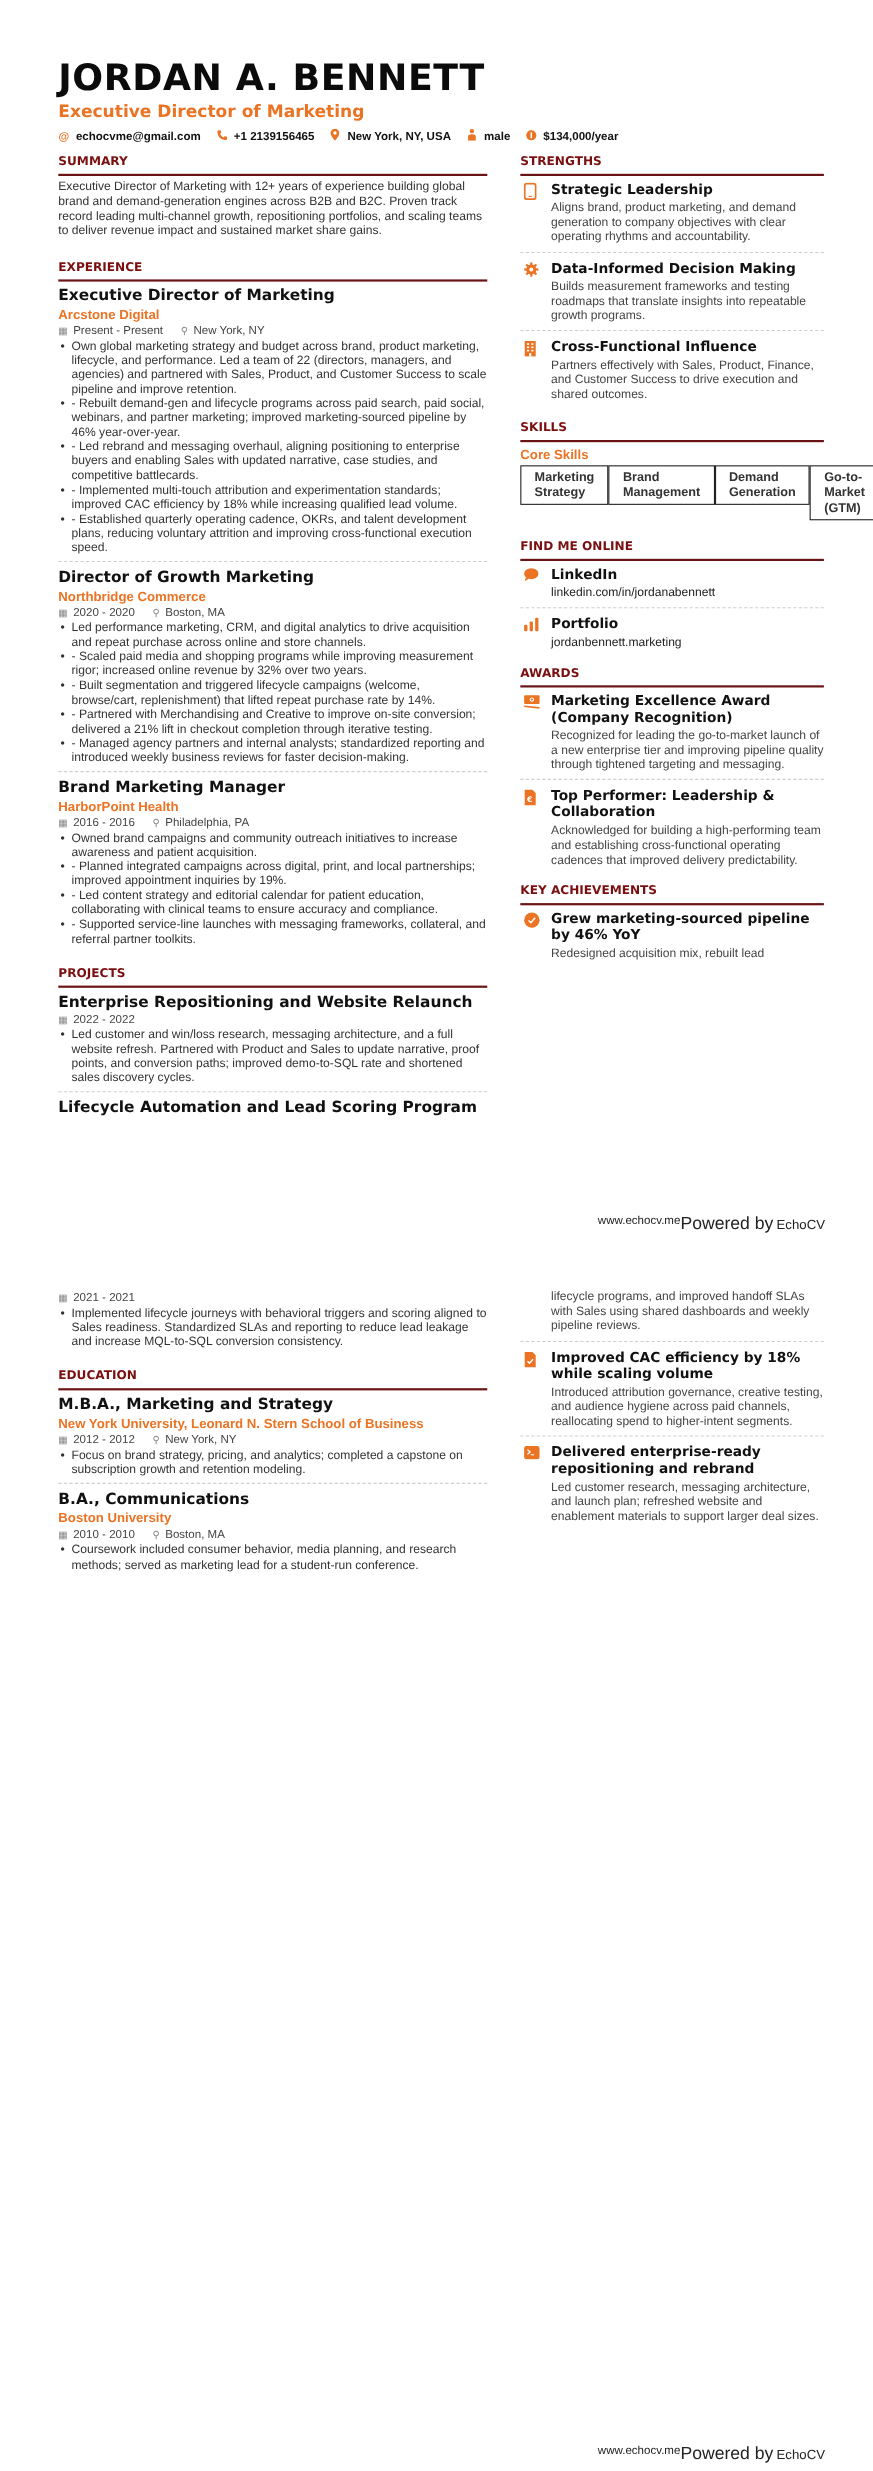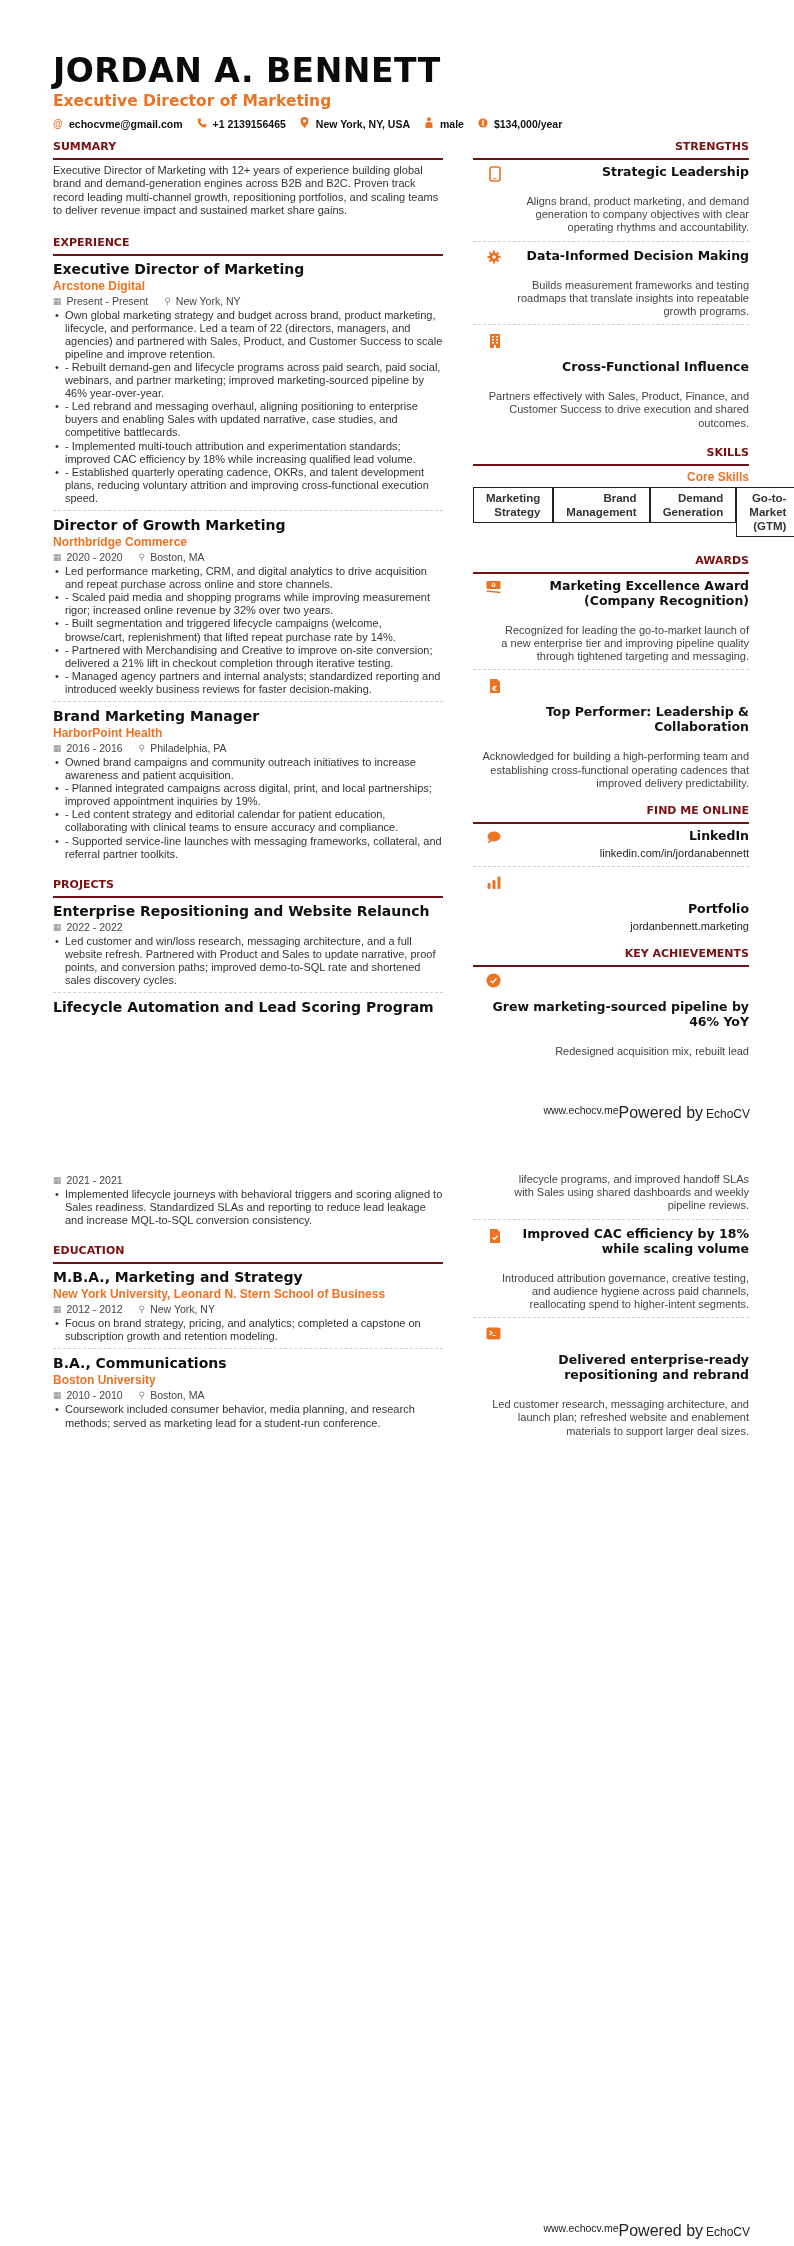--- a/index.html
+++ b/index.html
@@ -8,39 +8,39 @@
   .page { position: absolute; left: 0; width: 636px; height: 1123px; }
   .page1 { top: 0; }
   .page2 { top: 1123px; }
   .header { position: absolute; left: 53px; top: 52px; width: 700px; }
   .name { font-family: "DejaVu Sans", sans-serif; font-weight: bold; font-size: 33px; letter-spacing: 0.5px; color: #0b0b0b; line-height: 38px; }
   .role { font-family: "DejaVu Sans", sans-serif; font-weight: bold; font-size: 15.5px; color: #ea7324; line-height: 20px; margin-top: 1px; }
   .contacts { display: flex; align-items: center; margin-top: 6px; font-size: 10.5px; font-weight: bold; color: #111; }
   .contact { display: flex; align-items: center; margin-right: 14px; }
   .cicon { color: #ea7324; font-size: 10px; margin-right: 6px; width: 10px; text-align: center; }
   .col-left { position: absolute; left: 53px; width: 390px; }
-  .col-right { position: absolute; left: 473px; width: 276px; text-align: right; }
+  .col-right { position: absolute; left: 473px; width: 276px; }
   .section-title { font-family: "DejaVu Sans", sans-serif; font-weight: bold; font-size: 11px; color: #7a0f10; line-height: 18px; padding-bottom: 2px; border-bottom: 2px solid #6b1416; margin-bottom: 4px; }
   .summary-text { font-size: 11px; line-height: 13.4px; color: #333; }
   .entry { padding-bottom: 5px; margin-bottom: 5px; border-bottom: 1px dashed #cfcfcf; }
   .entry.last { border-bottom: none; }
   .entry-title { font-family: "DejaVu Sans", sans-serif; font-weight: bold; font-size: 14px; color: #111; line-height: 18px; }
   .entry-org { font-weight: bold; font-size: 12px; color: #ea7324; line-height: 15px; margin-top: 1px; }
   .meta { display: flex; align-items: center; font-size: 10.5px; color: #444; line-height: 13px; margin-top: 1px; }
   .meta .mi { color: #888; font-size: 9px; margin-right: 5px; }
   .meta .loc { margin-left: 16px; display: flex; align-items: center; }
   ul.bullets { list-style: none; margin-top: 1px; }
   ul.bullets li { position: relative; padding-left: 12px; font-size: 11px; line-height: 13.1px; color: #333; }
   ul.bullets li::before { content: "•"; position: absolute; left: 2px; top: 0; color: #333; }
   .ritem { display: flex; padding-bottom: 6px; margin-bottom: 6px; border-bottom: 1px dashed #cfcfcf; }
-  .ritem.last { border-bottom: none; flex-direction: column; }
+  .ritem.last { border-bottom: none; }
   .ricon { width: 28px; flex: 0 0 28px; padding-top: 2px; padding-left: 3px; }
   .rbody { flex: 1; }
   .rtitle { font-family: "DejaVu Sans", sans-serif; font-weight: bold; font-size: 12.5px; color: #111; line-height: 15px; }
-  .rdesc { font-size: 11px; line-height: 13.2px; color: #444; margin-top: 16px; }
+  .rdesc { font-size: 11px; line-height: 13.2px; color: #444; margin-top: 4px; }
   .rlink { font-size: 11px; line-height: 14px; color: #222; margin-top: 3px; }
   .skills-sub { font-weight: bold; font-size: 12px; color: #ea7324; margin-bottom: 3px; }
   .skill-tag { display: inline-block; border: 1.3px solid #222; padding: 3px 12px; font-size: 11.5px; font-weight: bold; color: #333; margin-bottom: 9px; line-height: 14px; }
   .skill-wrap { display: flex; flex-direction: row; align-items: flex-start; }
   .footer { position: absolute; left: 50px; width: 700px; display: flex; justify-content: flex-end; font-size: 10.5px; color: #222; }
   .footer .brand { font-size: 12px; color: #222; }
   .footer .pw { font-size: 16px; }
 </style>
 </head>
 <body>
@@ -246,20 +246,49 @@
         <span class="skill-tag">Marketing Strategy</span>
         <span class="skill-tag">Brand Management</span>
         <span class="skill-tag">Demand Generation</span>
         <span class="skill-tag">Go-to-Market (GTM)</span>
         <span class="skill-tag">Marketing Analytics</span>
         <span class="skill-tag">Leadership &amp; Team Building</span>
       </div>
     </section>
 
     <section style="margin-top:6px;">
+      <div class="section-title">FIND ME ONLINE</div>
+      <div class="ritem">
+        <div class="ricon">
+          <svg width="14" height="13" viewBox="0 0 14 13">
+              <ellipse cx="7" cy="5.5" rx="6.5" ry="5" fill="#ea7324"></ellipse>
+              <path d="M2 9 L1 12.5 L5 10 Z" fill="#ea7324"></path>
+            </svg>
+        </div>
+        <div class="rbody">
+          <div class="rtitle">LinkedIn</div>
+          <div class="rlink">linkedin.com/in/jordanabennett</div>
+        </div>
+      </div>
+      <div class="ritem last">
+        <div class="ricon">
+          <svg width="14" height="13" viewBox="0 0 14 13">
+              <rect x="0.5" y="7" width="3" height="6" rx="1" fill="#ea7324"></rect>
+              <rect x="5.5" y="4" width="3" height="9" rx="1" fill="#ea7324"></rect>
+              <rect x="10.5" y="0.5" width="3" height="12.5" rx="1" fill="#ea7324"></rect>
+            </svg>
+        </div>
+        <div class="rbody">
+          <div class="rtitle">Portfolio</div>
+          <div class="rlink">jordanbennett.marketing</div>
+        </div>
+      </div>
+    </section>
+
+    <section style="margin-top:6px;">
       <div class="section-title">AWARDS</div>
       <div class="ritem">
         <div class="ricon">
           <svg width="15" height="14" viewBox="0 0 15 14">
               <rect x="0.5" y="1" width="14" height="8" rx="1" fill="#ea7324"></rect>
               <circle cx="7.5" cy="5" r="2" fill="#fff"></circle>
               <circle cx="7.5" cy="5" r="1" fill="#ea7324"></circle>
               <path d="M0.5 11 L14.5 12.5" stroke="#ea7324" stroke-width="1.5"></path>
             </svg>
         </div>
@@ -271,49 +300,20 @@
       <div class="ritem last">
         <div class="ricon">
           <svg width="12" height="16" viewBox="0 0 12 16">
               <path d="M1 1 L8 1 L11 4 L11 15 L1 15 Z" fill="#ea7324"></path>
               <text x="3.2" y="12.5" font-size="7" fill="#fff" font-family="DejaVu Sans, sans-serif" font-weight="bold">€</text>
             </svg>
         </div>
         <div class="rbody">
           <div class="rtitle">Top Performer: Leadership &amp; Collaboration</div>
           <div class="rdesc">Acknowledged for building a high-performing team and establishing cross-functional operating cadences that improved delivery predictability.</div>
-        </div>
-      </div>
-    </section>
-
-    <section style="margin-top:6px;">
-      <div class="section-title">FIND ME ONLINE</div>
-      <div class="ritem">
-        <div class="ricon">
-          <svg width="14" height="13" viewBox="0 0 14 13">
-              <ellipse cx="7" cy="5.5" rx="6.5" ry="5" fill="#ea7324"></ellipse>
-              <path d="M2 9 L1 12.5 L5 10 Z" fill="#ea7324"></path>
-            </svg>
-        </div>
-        <div class="rbody">
-          <div class="rtitle">LinkedIn</div>
-          <div class="rlink">linkedin.com/in/jordanabennett</div>
-        </div>
-      </div>
-      <div class="ritem last">
-        <div class="ricon">
-          <svg width="14" height="13" viewBox="0 0 14 13">
-              <rect x="0.5" y="7" width="3" height="6" rx="1" fill="#ea7324"></rect>
-              <rect x="5.5" y="4" width="3" height="9" rx="1" fill="#ea7324"></rect>
-              <rect x="10.5" y="0.5" width="3" height="12.5" rx="1" fill="#ea7324"></rect>
-            </svg>
-        </div>
-        <div class="rbody">
-          <div class="rtitle">Portfolio</div>
-          <div class="rlink">jordanbennett.marketing</div>
         </div>
       </div>
     </section>
 
     <section style="margin-top:4px;">
       <div class="section-title">KEY ACHIEVEMENTS</div>
       <div class="ritem last">
         <div class="ricon">
           <svg width="15" height="15" viewBox="0 0 15 15">
               <circle cx="7.5" cy="7.5" r="7" fill="#ea7324"></circle>

